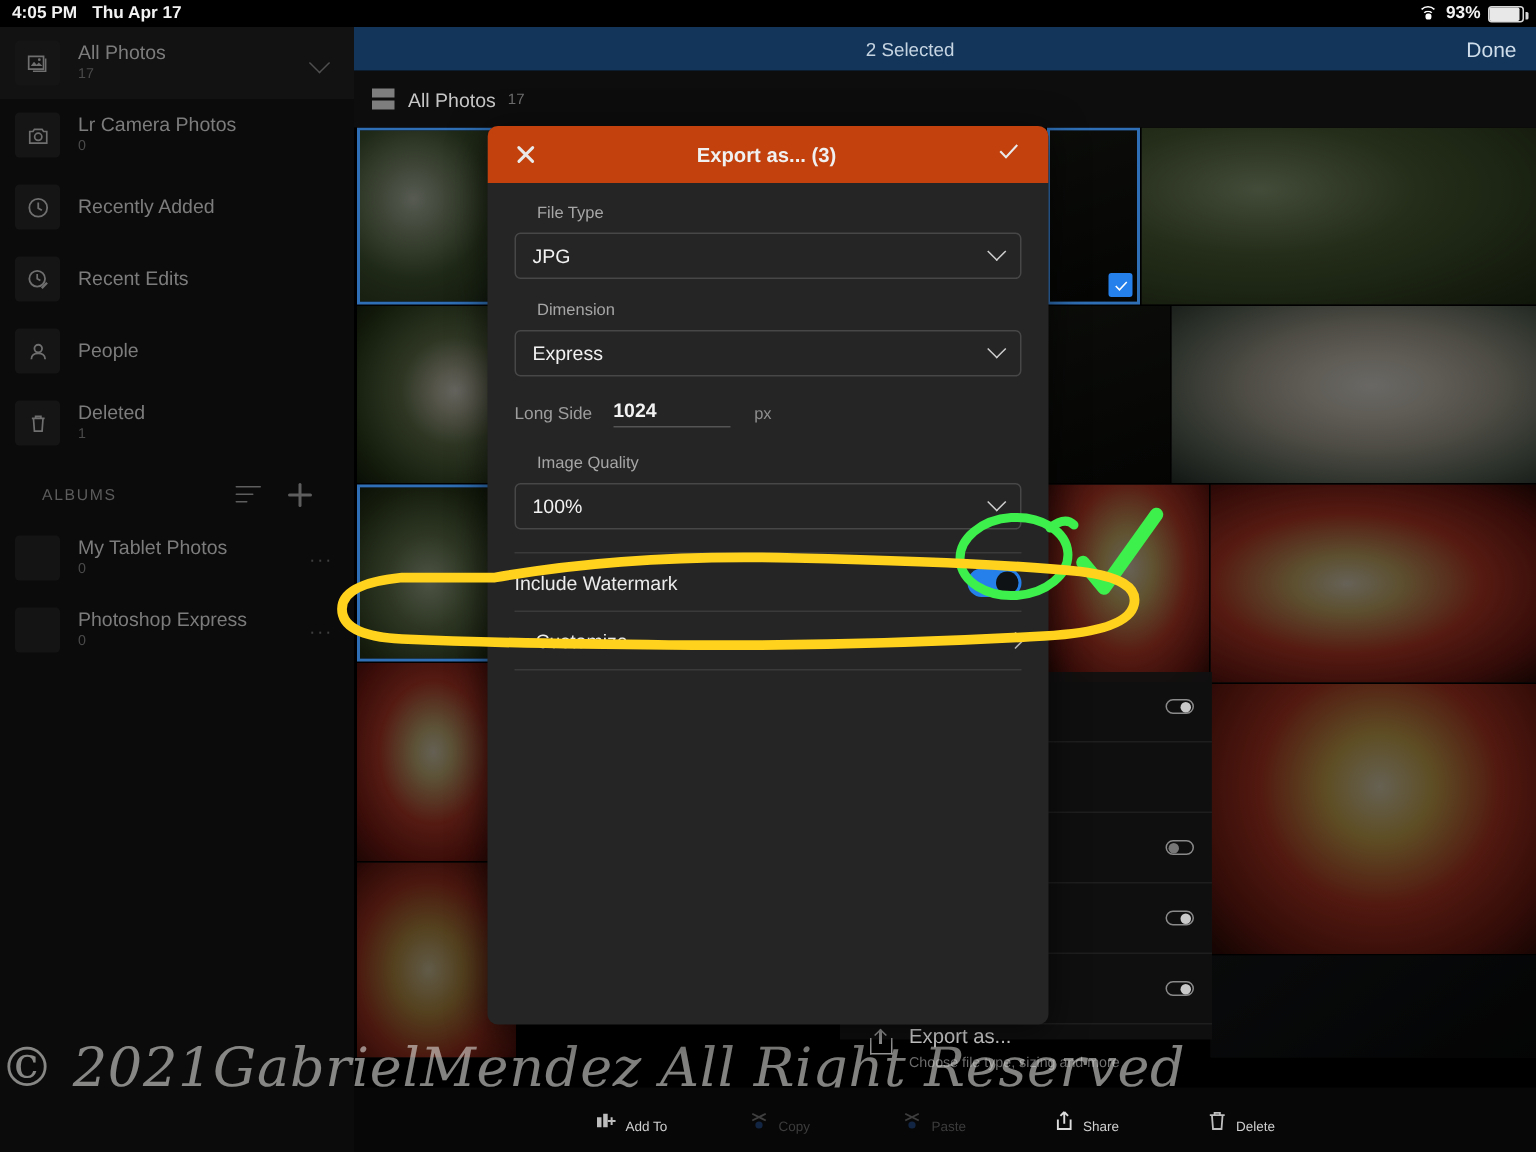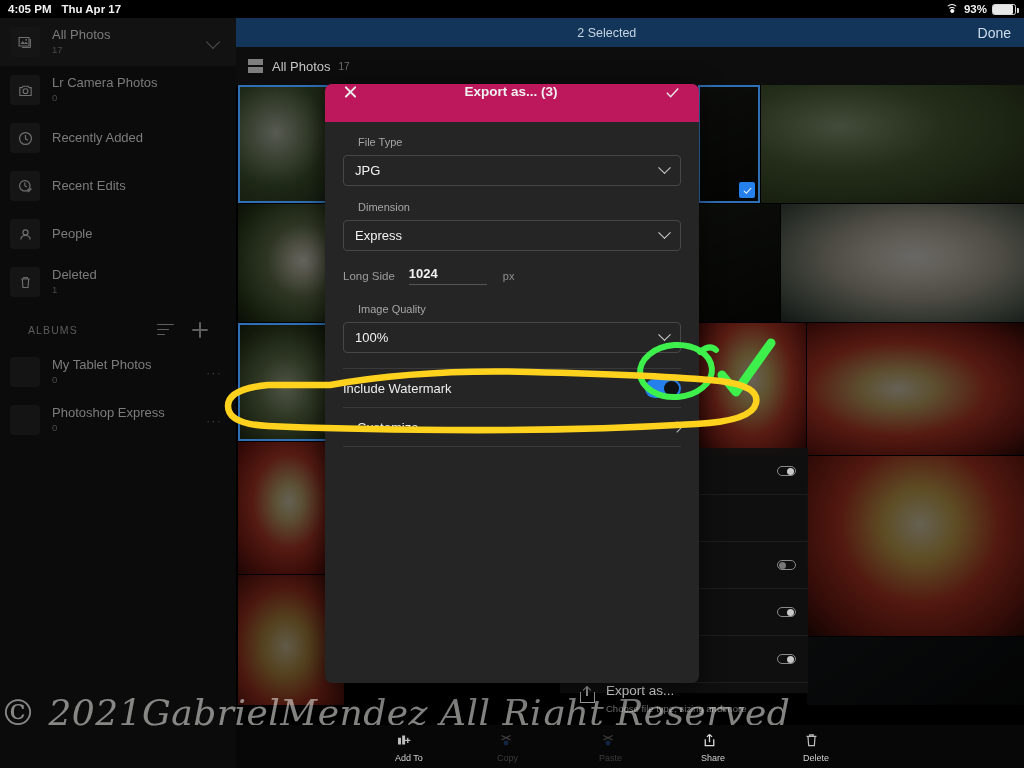--- a/index.html
+++ b/index.html
@@ -160,35 +160,35 @@
     font-size: 36px; color: rgba(226,226,222,0.58); white-space: nowrap;
     letter-spacing: 0.5px;
   }
 
   
   .bottombar {
     position: absolute; left: 236px; top: 725px; width: 788px; height: 43px;
     background: #070707; z-index: 16;
     display: flex; align-items: center; justify-content: center; gap: 40px;
   }
-  .tb-item { width: 62px; display: flex; flex-direction: column; align-items: flex-start; gap: 4px; }
+  .tb-item { width: 62px; display: flex; flex-direction: row; align-items: flex-end; gap: 4px; }
   .tb-ic { height: 19px; display: flex; align-items: center; justify-content: center; }
   .tb-lbl { font-size: 9px; color: #cfcfcf; }
   .tb-item.dim .tb-lbl { color: #3c3c3c; }
   .tb-item.dim svg { opacity: 0.3; }
   .tb-item svg { fill: #bdbdbd; }
 
   
   .modal {
     position: absolute; left: 325px; top: 84px; width: 374px; height: 599px;
     background: #252525; border-radius: 7px; z-index: 40;
     box-shadow: 0 4px 24px rgba(0,0,0,0.6); overflow: hidden;
   }
   .m-head {
-    height: 38px; background: #be185d; display: flex; align-items: flex-start;
+    height: 38px; background: #c2410c; display: flex; align-items: center;
     padding: 0 18px; position: relative;
   }
   .m-close { width: 15px; height: 15px; position: relative; flex: none; }
   .m-close::before, .m-close::after {
     content:''; position:absolute; left:0; top:6.6px; width:15px; height:1.9px;
     background:#e9e9e9; border-radius:1px;
   }
   .m-close::before { transform: rotate(45deg); }
   .m-close::after { transform: rotate(-45deg); }
   .m-title { flex: 1; text-align: center; color: #f0f0f0; font-size: 13.5px; font-weight: bold; }

